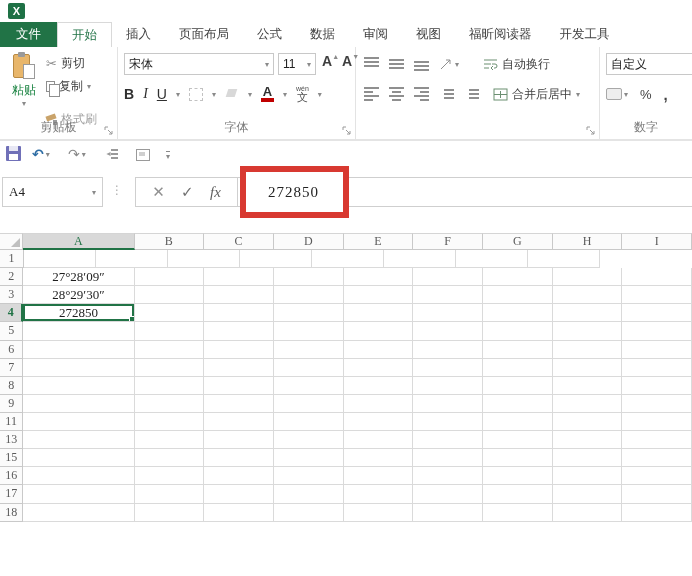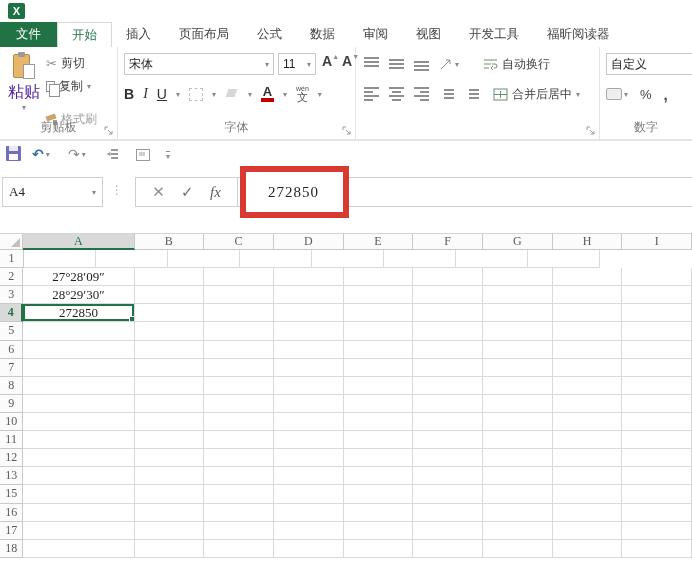--- a/index.html
+++ b/index.html
@@ -24,21 +24,21 @@
             border-bottom:2px solid #e4e4e4; }
   .rgroup { position:absolute; top:0; height:92px; border-right:1px solid #e3e3e3; }
   .rgroup-label { position:absolute; bottom:3px; left:0; right:0; text-align:center; font-size:12px; color:#7a7a7a; }
   .launcher { position:absolute; bottom:4px; right:4px; width:9px; height:9px; }
   .launcher svg { display:block; }
   .dd { font-size:8px; color:#8a8a8a; }
 
   
   .g-clip { left:0; width:118px; }
   .paste-btn { position:absolute; left:6px; top:5px; width:36px; height:72px; display:flex; flex-direction:column; align-items:center; }
-  .paste-label { font-size:16px; color:#4c1d95; margin-top:3px; }
+  .paste-label { font-size:12px; color:#15803d; margin-top:3px; }
   .clip-ic { position:relative; width:22px; height:27px; }
   .clip-body { position:absolute; left:0; top:2px; width:17px; height:24px; background:#e8b66b; border:1px solid #b98a43; border-radius:2px; }
   .clip-top { position:absolute; left:5px; top:0; width:7px; height:5px; background:#9a9a9a; border-radius:1px; }
   .clip-page { position:absolute; right:0; bottom:0; width:12px; height:15px; background:#fff; border:1px solid #9a9a9a; }
   .small-cmd { position:absolute; left:46px; display:flex; align-items:center; gap:4px; font-size:12px; color:#3f3f3f; white-space:nowrap; }
   .dim { color:#9f9f9f; }
   .ic-cut { color:#8b8b8b; font-size:13px; }
   .ic-copy { position:relative; width:9px; height:11px; border:1px solid #8f8f8f; background:#fff; }
   .ic-copy::after { content:""; position:absolute; left:2px; top:2px; width:9px; height:11px; border:1px solid #8f8f8f; background:#fff; }
   .ic-brush { width:11px; height:11px; position:relative; }
@@ -153,22 +153,22 @@
 
 <div class="tabbar">
   <div class="tab tab-file">文件</div>
   <div class="tab active">开始</div>
   <div class="tab">插入</div>
   <div class="tab">页面布局</div>
   <div class="tab">公式</div>
   <div class="tab">数据</div>
   <div class="tab">审阅</div>
   <div class="tab">视图</div>
+  <div class="tab">福昕阅读器</div>
   <div class="tab">开发工具</div>
-  <div class="tab">福昕阅读器</div>
 </div>
 
 <div class="ribbon">
 
   <div class="rgroup g-clip">
     <div class="paste-btn">
       <span class="clip-ic">
         <span class="clip-body"></span>
           <span class="clip-top"></span>
           <span class="clip-page"></span>
@@ -481,56 +481,32 @@
       <div class="cell" style="width: 72px;"></div>
       <div class="cell" style="width: 72px;"></div>
       <div class="cell" style="width: 72px;"></div>
       <div class="cell" style="width: 72px;"></div>
       <div class="cell" style="width: 72px;"></div>
       <div class="cell" style="width: 72px;"></div>
       <div class="cell" style="width: 72px;"></div>
       <div class="cell" style="width: 72px;"></div>
     </div>
     <div class="grow">
-      <div class="rh">10</div>
-      <div class="cell" style="width: 115px;"></div>
-      <div class="cell" style="width: 72px;"></div>
-      <div class="cell" style="width: 72px;"></div>
-      <div class="cell" style="width: 72px;"></div>
-      <div class="cell" style="width: 72px;"></div>
-      <div class="cell" style="width: 72px;"></div>
-      <div class="cell" style="width: 72px;"></div>
-      <div class="cell" style="width: 72px;"></div>
-      <div class="cell" style="width: 72px;"></div>
-    </div>
-    <div class="grow">
       <div class="rh">11</div>
       <div class="cell" style="width: 115px;"></div>
       <div class="cell" style="width: 72px;"></div>
       <div class="cell" style="width: 72px;"></div>
       <div class="cell" style="width: 72px;"></div>
       <div class="cell" style="width: 72px;"></div>
       <div class="cell" style="width: 72px;"></div>
       <div class="cell" style="width: 72px;"></div>
       <div class="cell" style="width: 72px;"></div>
       <div class="cell" style="width: 72px;"></div>
     </div>
     <div class="grow">
-      <div class="rh">12</div>
-      <div class="cell" style="width: 115px;"></div>
-      <div class="cell" style="width: 72px;"></div>
-      <div class="cell" style="width: 72px;"></div>
-      <div class="cell" style="width: 72px;"></div>
-      <div class="cell" style="width: 72px;"></div>
-      <div class="cell" style="width: 72px;"></div>
-      <div class="cell" style="width: 72px;"></div>
-      <div class="cell" style="width: 72px;"></div>
-      <div class="cell" style="width: 72px;"></div>
-    </div>
-    <div class="grow">
       <div class="rh">13</div>
       <div class="cell" style="width: 115px;"></div>
       <div class="cell" style="width: 72px;"></div>
       <div class="cell" style="width: 72px;"></div>
       <div class="cell" style="width: 72px;"></div>
       <div class="cell" style="width: 72px;"></div>
       <div class="cell" style="width: 72px;"></div>
       <div class="cell" style="width: 72px;"></div>
       <div class="cell" style="width: 72px;"></div>
       <div class="cell" style="width: 72px;"></div>

